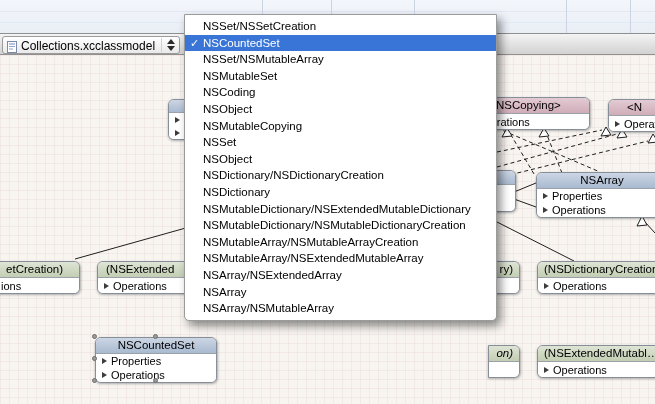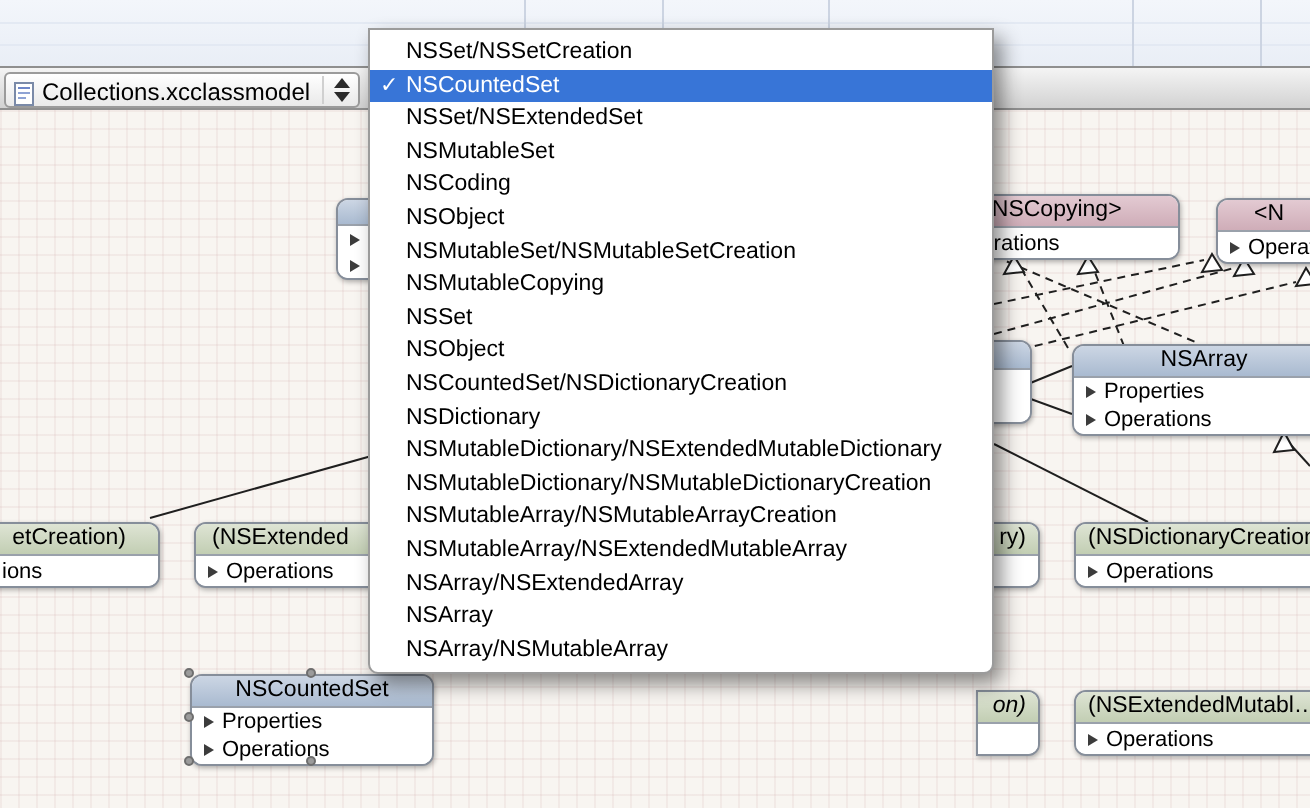--- a/index.html
+++ b/index.html
@@ -241,29 +241,28 @@
     <div class="row tall">
         <span class="tri"></span>
       <span>Operations</span>
       </div>
   </div>
 
   <div id="menu">
     <div id="menu-list">
         <div class="menu-item"><span>NSSet/NSSetCreation</span></div>
         <div class="menu-item selected"><span class="check">✓</span><span>NSCountedSet</span></div>
-        <div class="menu-item"><span>NSSet/NSExtendedSet</span></div>
+        <div class="menu-item"><span>NSSet/NSMutableArray</span></div>
         <div class="menu-item"><span>NSMutableSet</span></div>
         <div class="menu-item"><span>NSCoding</span></div>
         <div class="menu-item"><span>NSObject</span></div>
-        <div class="menu-item"><span>NSMutableSet/NSMutableSetCreation</span></div>
         <div class="menu-item"><span>NSMutableCopying</span></div>
         <div class="menu-item"><span>NSSet</span></div>
         <div class="menu-item"><span>NSObject</span></div>
-        <div class="menu-item"><span>NSCountedSet/NSDictionaryCreation</span></div>
+        <div class="menu-item"><span>NSDictionary/NSDictionaryCreation</span></div>
         <div class="menu-item"><span>NSDictionary</span></div>
         <div class="menu-item"><span>NSMutableDictionary/NSExtendedMutableDictionary</span></div>
         <div class="menu-item"><span>NSMutableDictionary/NSMutableDictionaryCreation</span></div>
         <div class="menu-item"><span>NSMutableArray/NSMutableArrayCreation</span></div>
         <div class="menu-item"><span>NSMutableArray/NSExtendedMutableArray</span></div>
         <div class="menu-item"><span>NSArray/NSExtendedArray</span></div>
         <div class="menu-item"><span>NSArray</span></div>
         <div class="menu-item"><span>NSArray/NSMutableArray</span></div>
       </div>
   </div>

